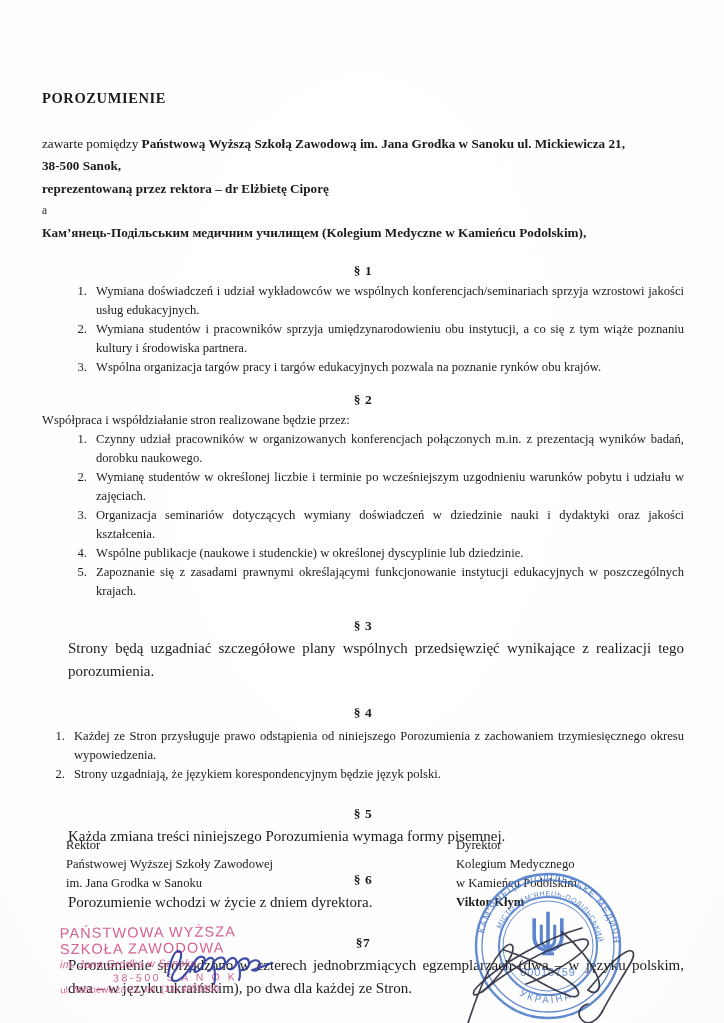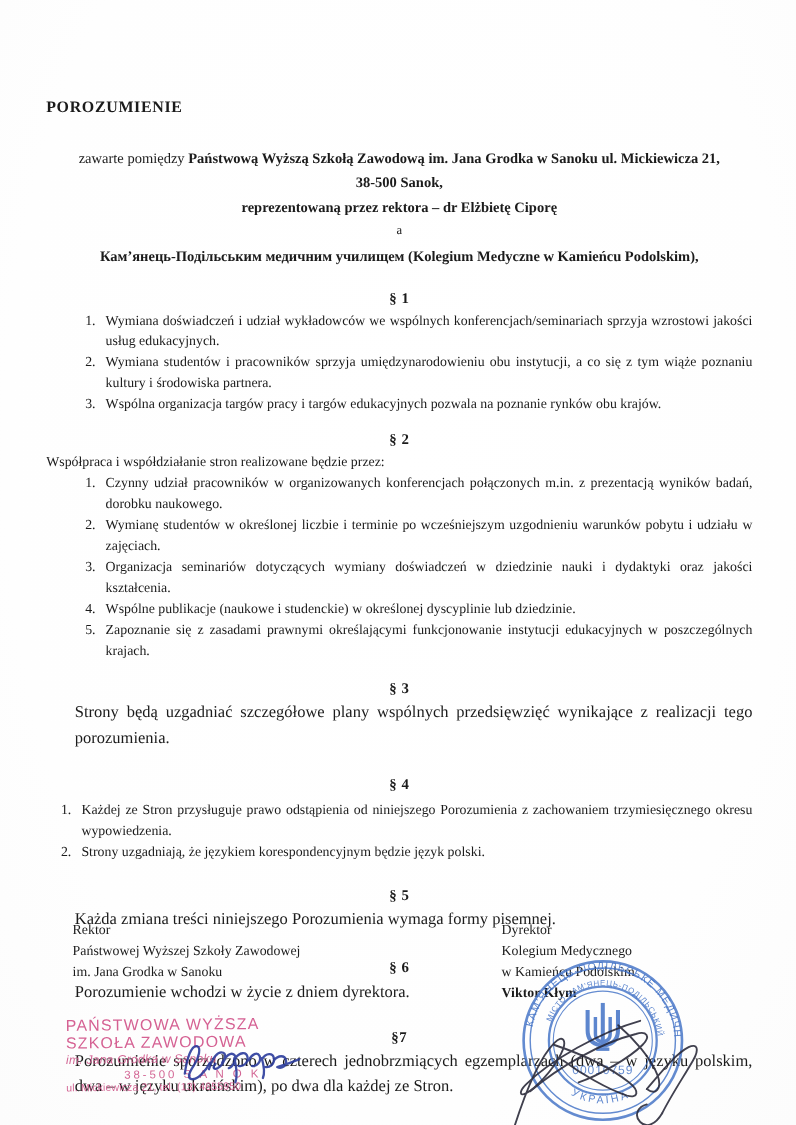--- a/index.html
+++ b/index.html
@@ -42,21 +42,20 @@
     font-size: 14.5px;
     letter-spacing: 0.6px;
     margin: 14px 0 0 0;
   }
 
   
   .preamble {
     margin-top: 26px;
     font-size: 13.2px;
     line-height: 1.62;
-    text-align: center;
   }
   .preamble p {
     margin: 0 0 1px 0;
   }
   .pre-light { font-weight: normal; }
   .pre-bold  { font-weight: bold; }
   .p-a { font-size: 11.5px; margin-top: 2px !important; margin-bottom: 2px !important; }
 
   
   .section { margin-top: 16px; }

